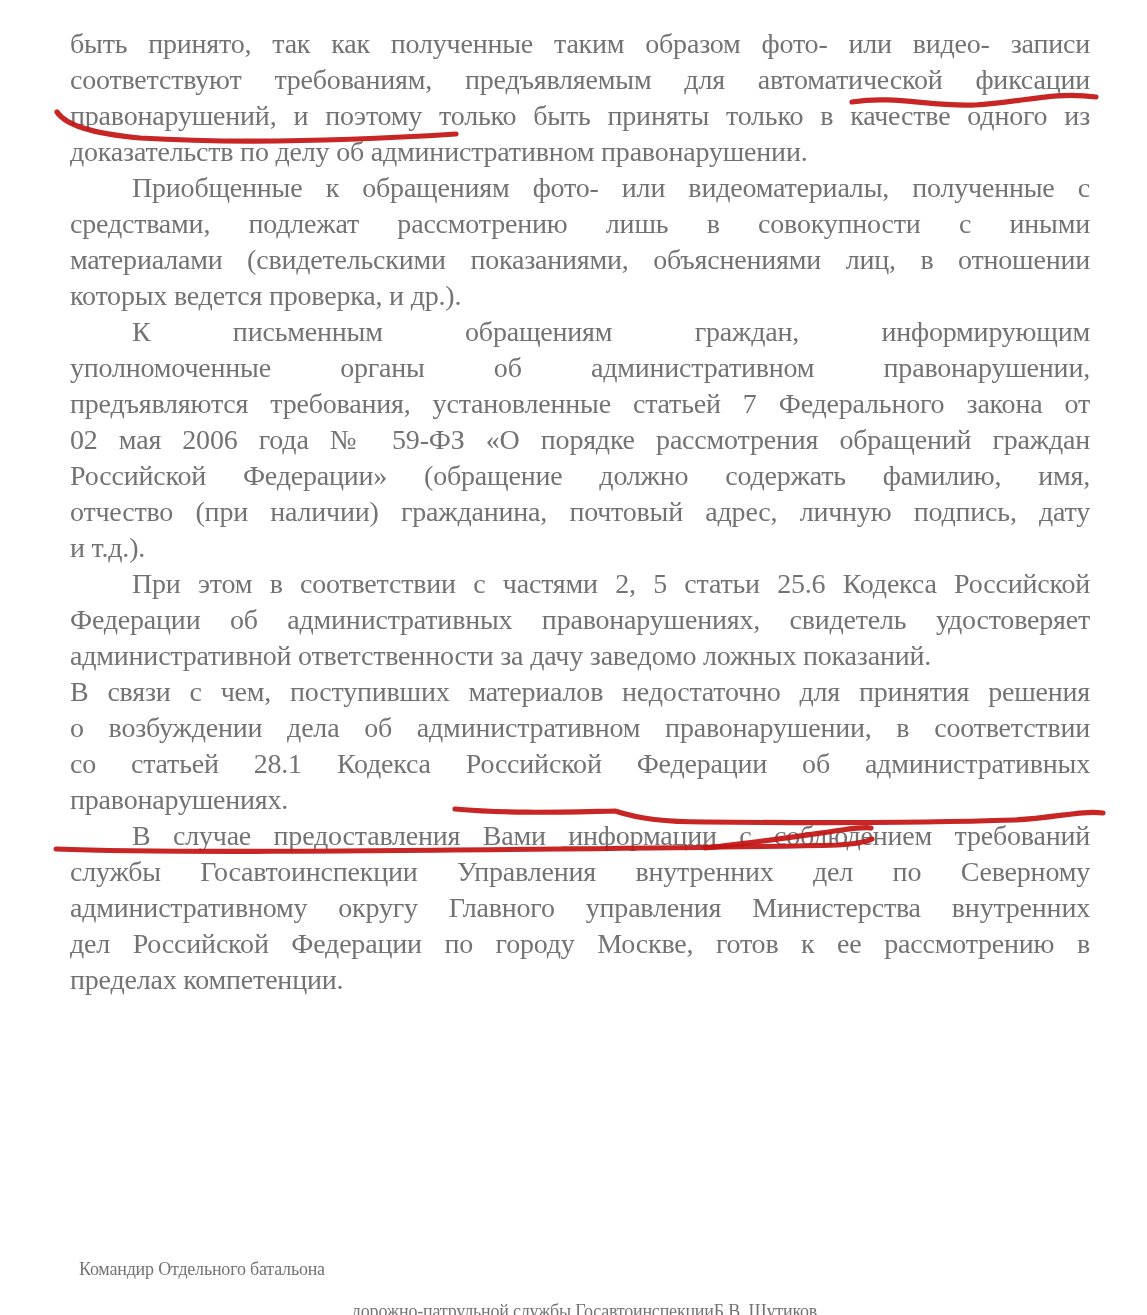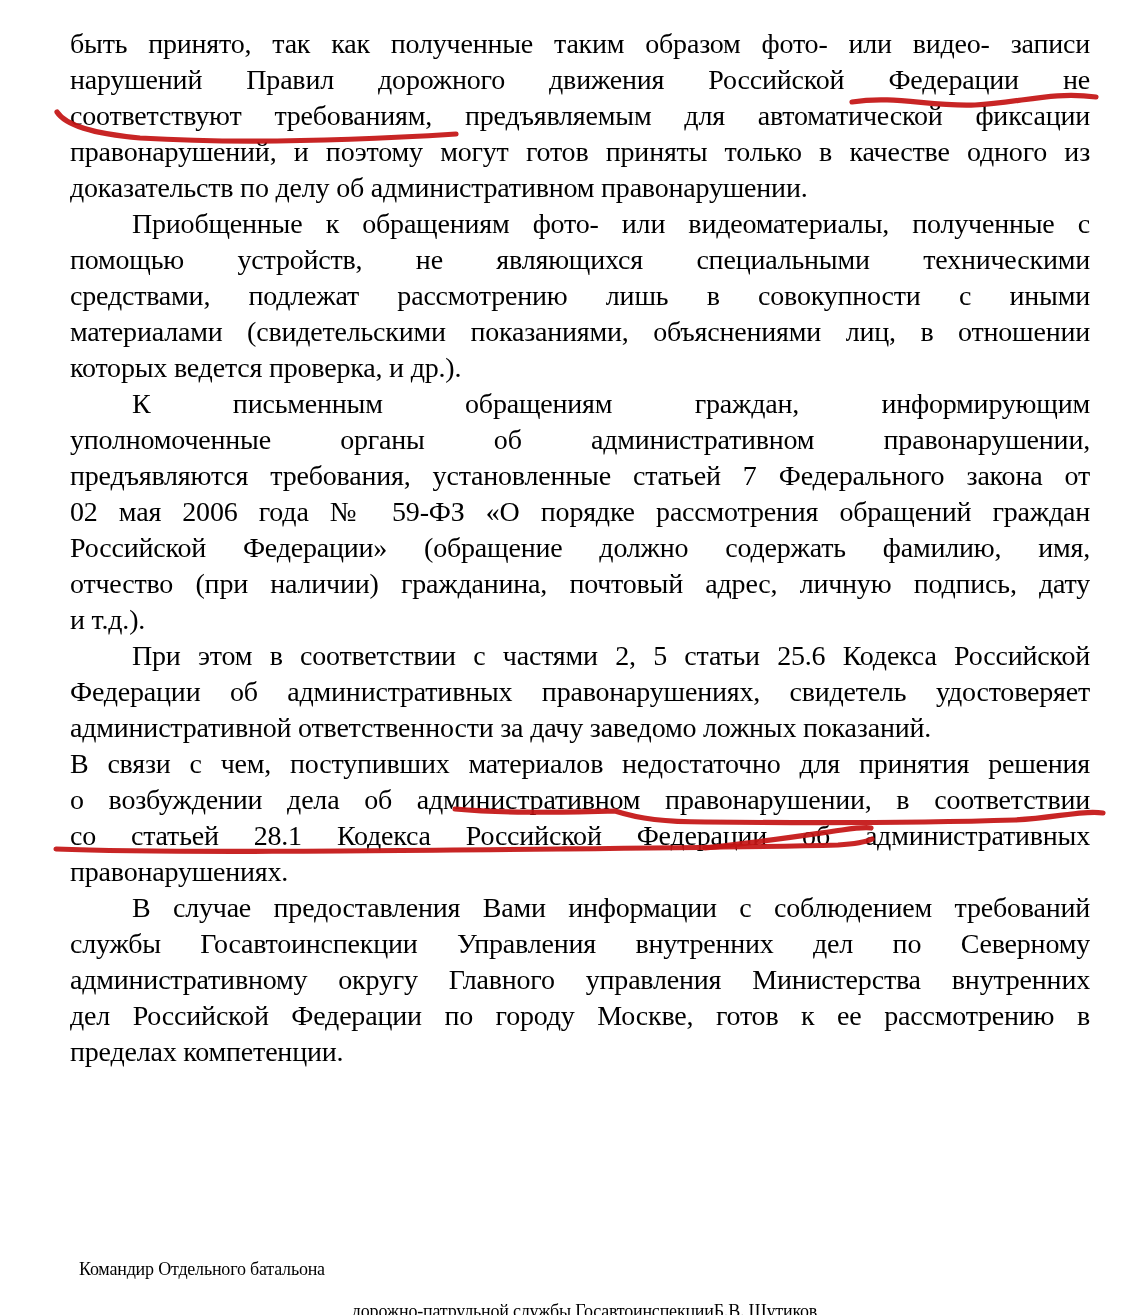--- a/index.html
+++ b/index.html
@@ -7,21 +7,21 @@
     padding: 0;
     background: #ffffff;
   }
   .page {
     position: relative;
     width: 1119px;
     height: 1315px;
     background: #ffffff;
     overflow: hidden;
     font-family: "Liberation Serif", "DejaVu Serif", serif;
-    color: #000000;
+    color: #737373;
   }
   .textblock {
     position: absolute;
     left: 70px;
     top: 26px;
     width: 1020px;
   }
   .ln {
     height: 36px;
     line-height: 36px;
@@ -77,27 +77,25 @@
   }
 </style>
 </head>
 <body>
 
 <div class="page">
 
   <div class="textblock">
 
     <div class="ln">быть принято, так как полученные таким образом фото- или видео- записи</div>
-    <div class="ln">нарушений Правил дорожного движения Российской Федерации не</div>
     <div class="ln">соответствуют требованиям, предъявляемым для автоматической фиксации</div>
-    <div class="ln">правонарушений, и поэтому могут готов приняты только в качестве одного из</div>
+    <div class="ln">правонарушений, и поэтому только быть приняты только в качестве одного из</div>
     <div class="ln last">доказательств по делу об административном правонарушении.</div>
 
     <div class="ln indent">Приобщенные к обращениям фото- или видеоматериалы, полученные с</div>
-    <div class="ln">помощью устройств, не являющихся специальными техническими</div>
     <div class="ln">средствами, подлежат рассмотрению лишь в совокупности с иными</div>
     <div class="ln">материалами (свидетельскими показаниями, объяснениями лиц, в отношении</div>
     <div class="ln last">которых ведется проверка, и др.).</div>
 
     <div class="ln indent">К письменным обращениям граждан, информирующим</div>
     <div class="ln">уполномоченные органы об административном правонарушении,</div>
     <div class="ln">предъявляются требования, установленные статьей 7 Федерального закона от</div>
     <div class="ln">02 мая 2006 года № 59-ФЗ «О порядке рассмотрения обращений граждан</div>
     <div class="ln">Российской Федерации» (обращение должно содержать фамилию, имя,</div>
     <div class="ln">отчество (при наличии) гражданина, почтовый адрес, личную подпись, дату</div>

